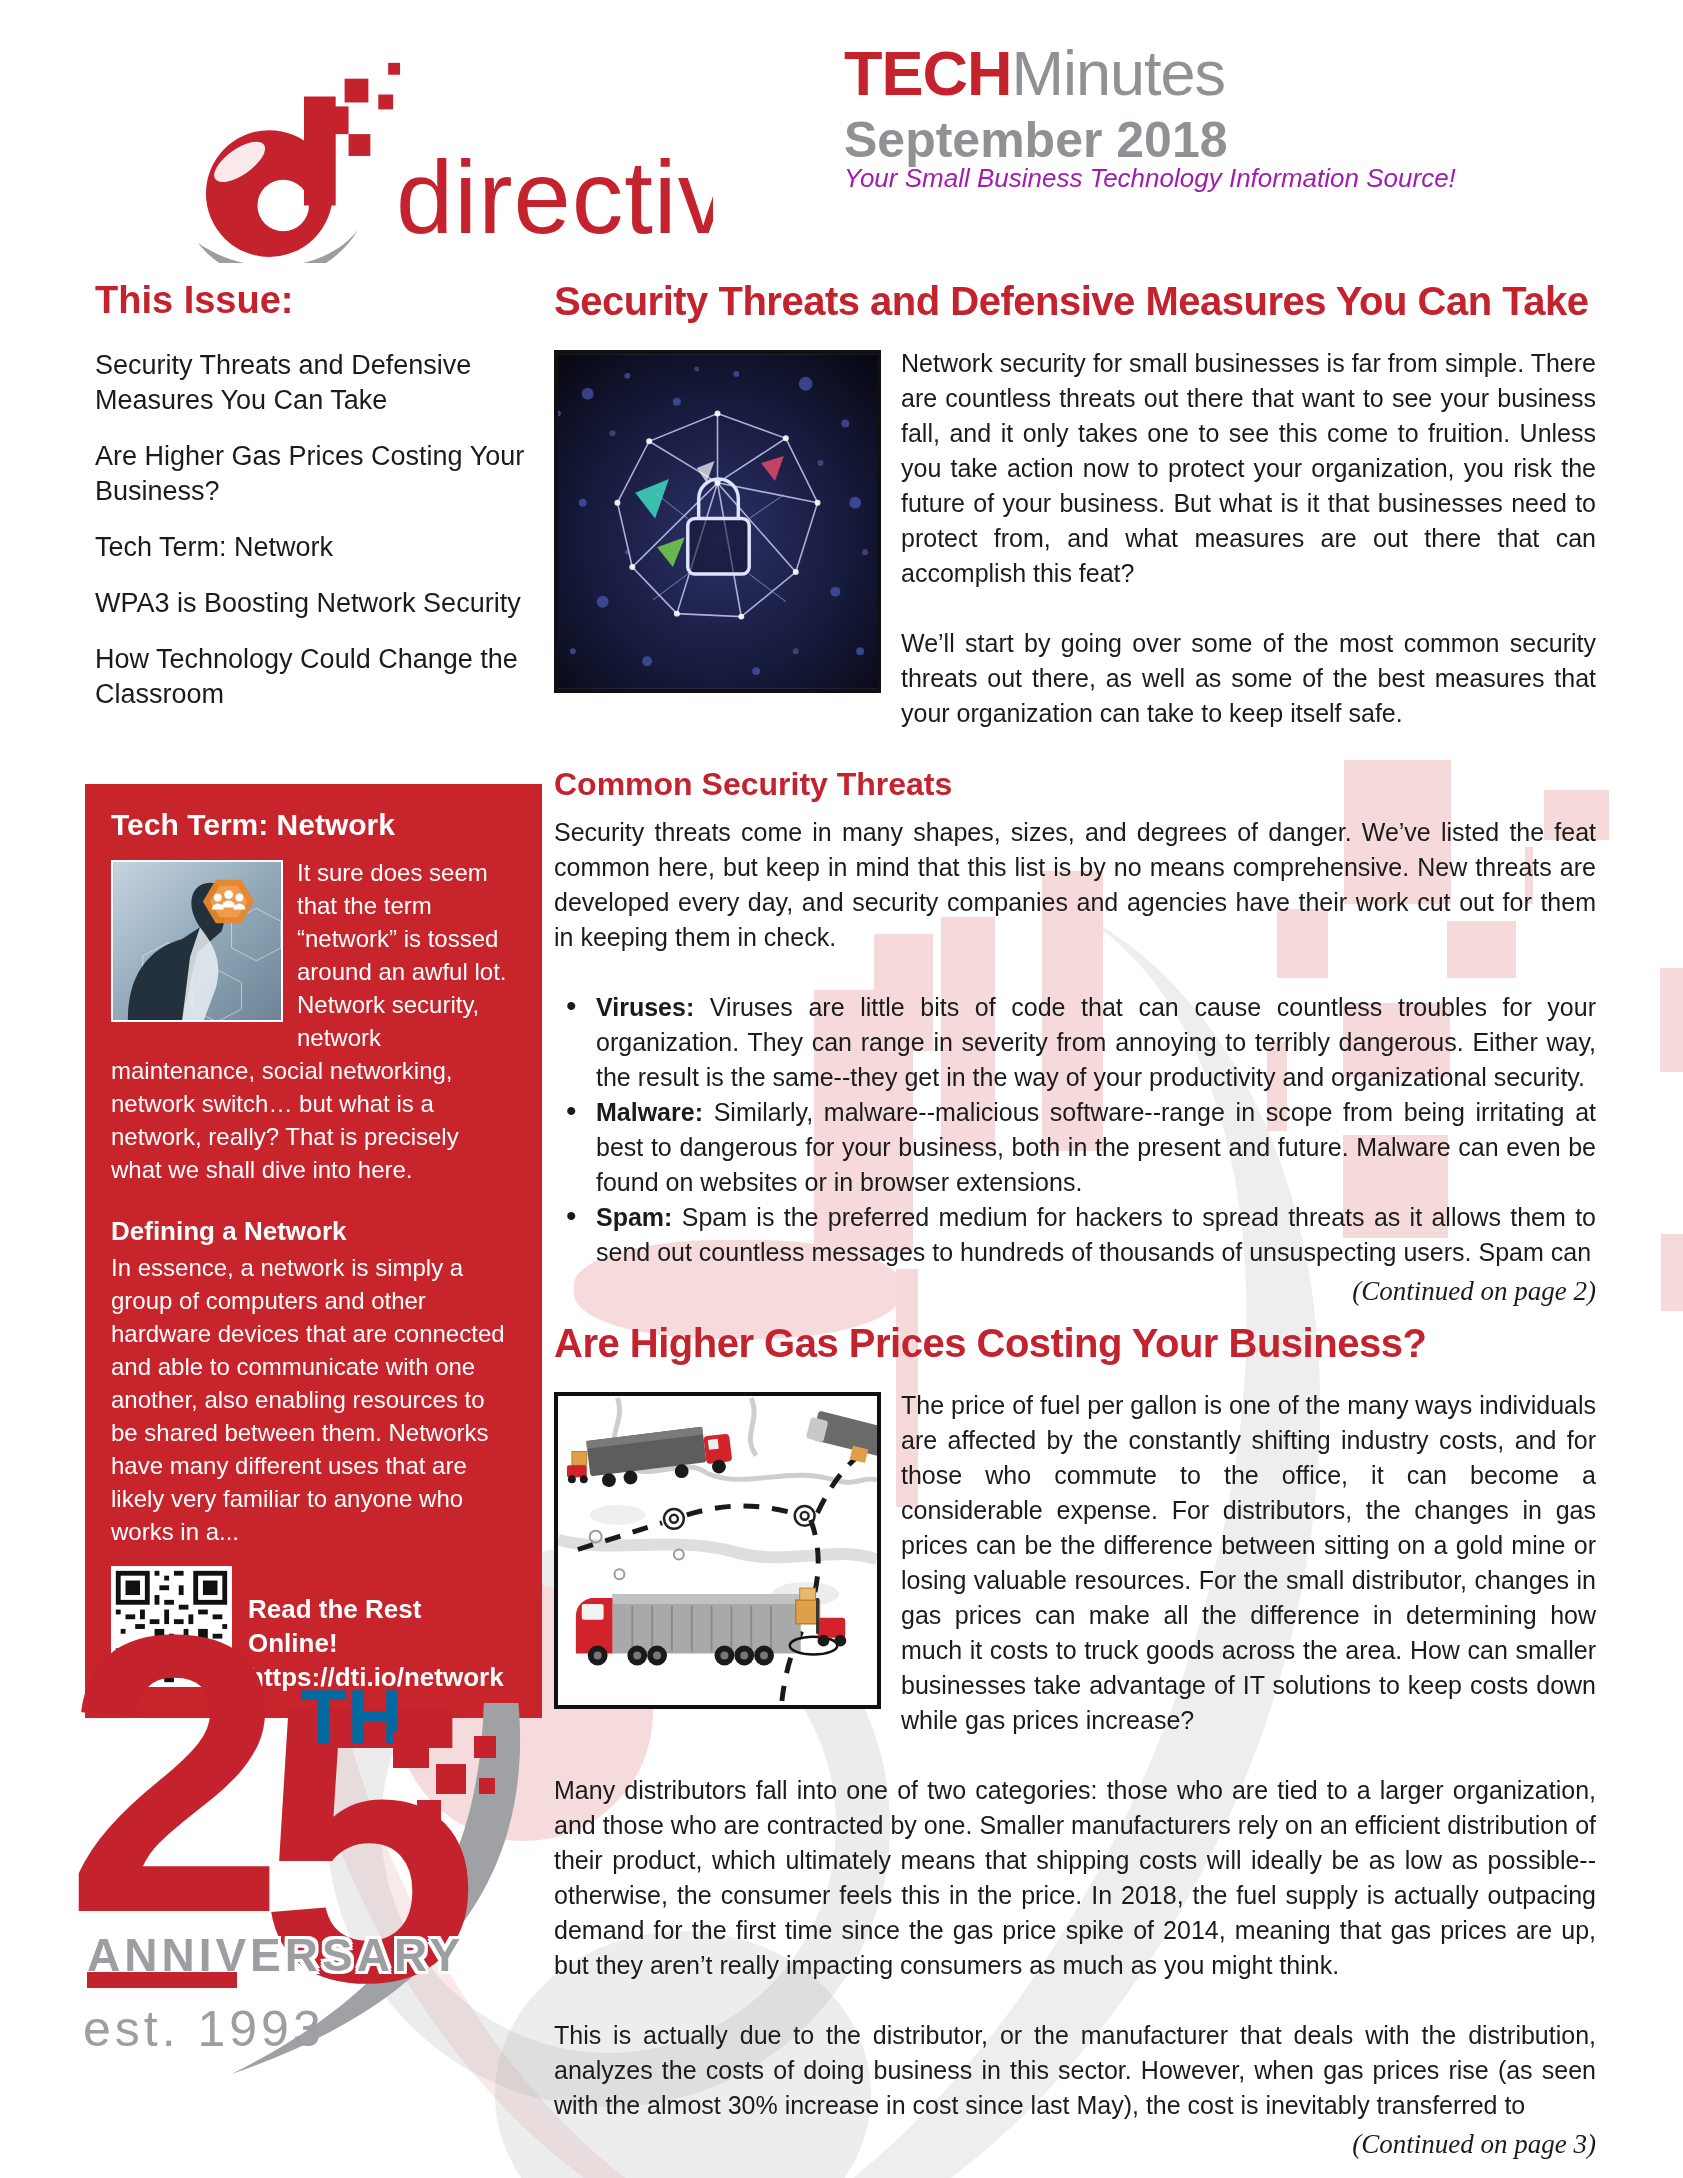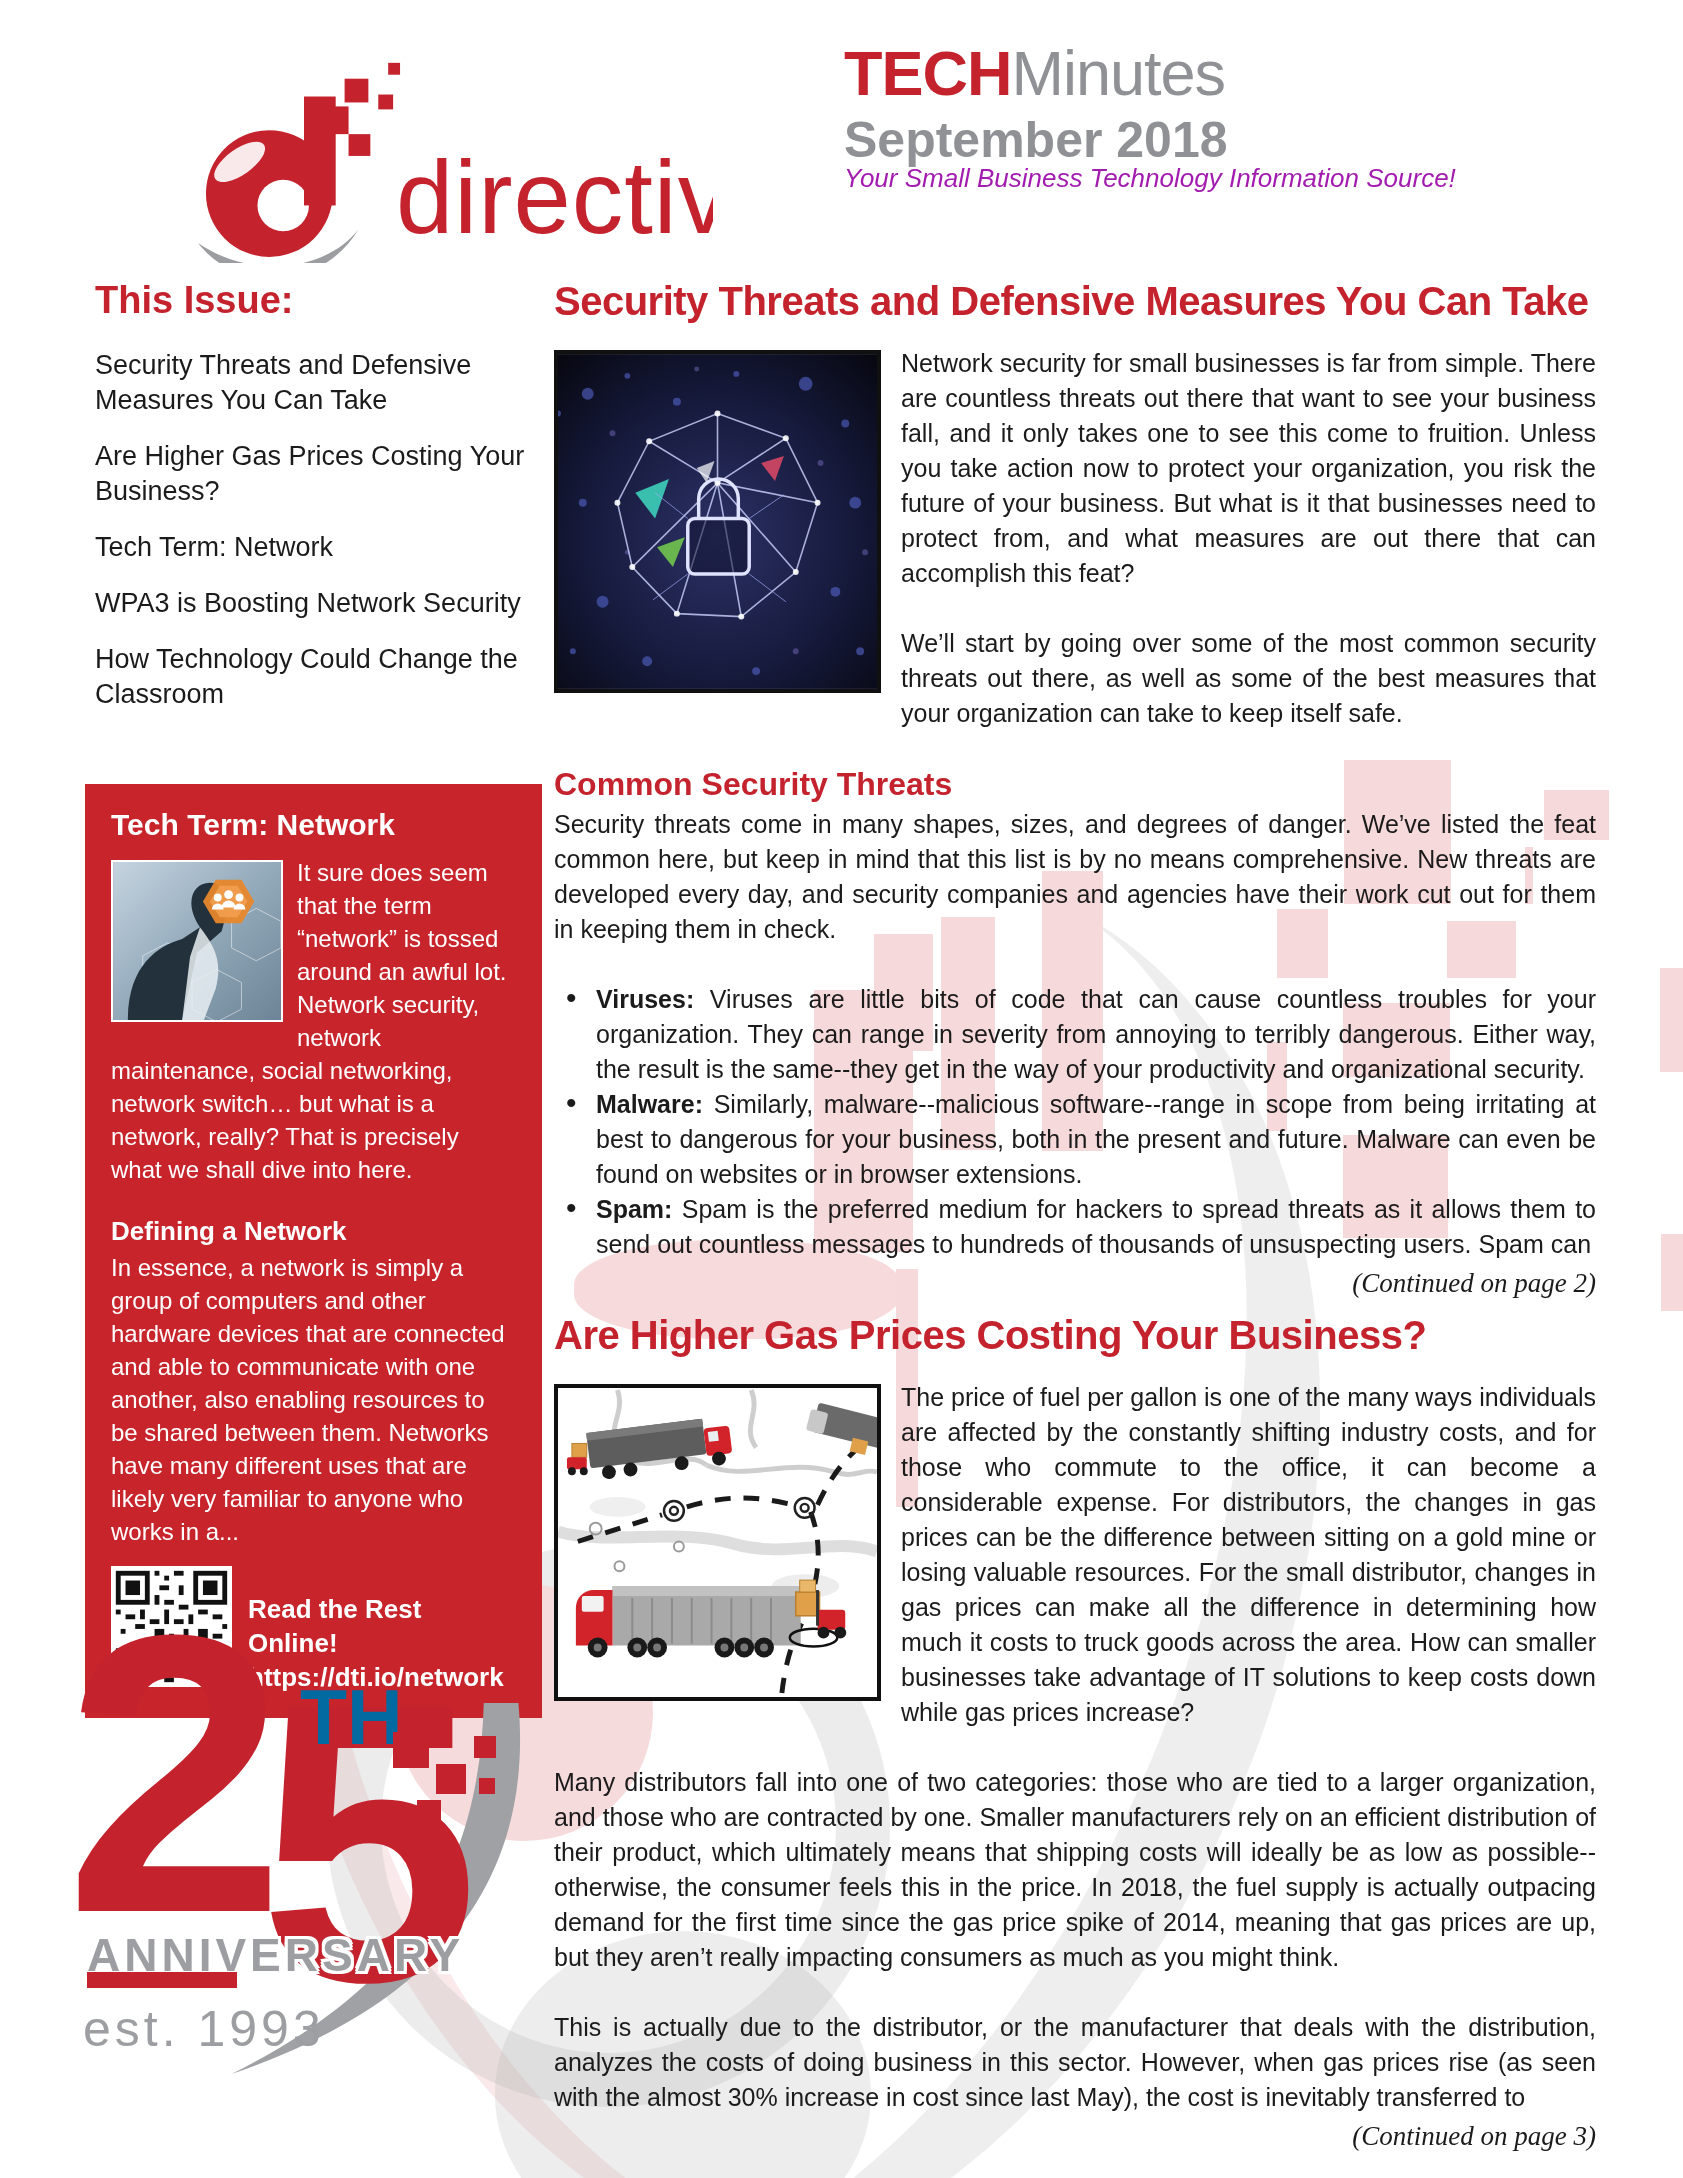--- a/index.html
+++ b/index.html
@@ -60,21 +60,21 @@
   .anniv-label{position:absolute;left:4px;top:255px;font-size:46px;font-weight:bold;color:#9c9ea1;
     letter-spacing:4px;z-index:3;
     text-shadow:-3px 0 #fff,3px 0 #fff,0 -3px #fff,0 3px #fff,-3px -3px #fff,3px 3px #fff,-3px 3px #fff,3px -3px #fff;}
   .anniv-bar{position:absolute;left:4px;top:299px;width:150px;height:16px;background:#c4232e;z-index:3;}
   .anniv-est{position:absolute;left:0px;top:327px;font-size:50px;color:#9c9ea1;letter-spacing:4px;z-index:3;}
 
   
   .main{position:absolute;left:554px;top:279px;width:1042px;z-index:2;}
   .art-title{color:#c4232e;font-size:40px;font-weight:bold;margin:0 0 22px 0;letter-spacing:-0.5px;}
   .art-img{float:left;border:4px solid #101010;margin:4px 20px 10px 0;background:#fff;}
-  .main p{font-size:25px;line-height:35px;margin:4px 0 35px 0;text-align:justify;}
+  .main p{font-size:25px;line-height:35px;margin:12px 0 35px 0;text-align:justify;}
   .sub-head{color:#c4232e;font-size:32px;font-weight:bold;margin:0 0 4px 0;clear:both;}
   .bullets{list-style:none;margin:35px 0 0 0;padding:0 0 0 42px;clear:both;}
   .bullets li{font-size:25px;line-height:35px;position:relative;text-align:justify;}
   .bullets li::before{content:"\2022";position:absolute;left:-30px;top:-2px;font-size:30px;}
   .b-term{font-weight:bold;}
   .continued{font-family:"Liberation Serif",serif;font-style:italic;font-size:27px;
     text-align:right;margin:6px 0 14px 0;clear:both;}
   .h2-spacer{margin-top:10px;}
   .clear{clear:both;}
 </style>

